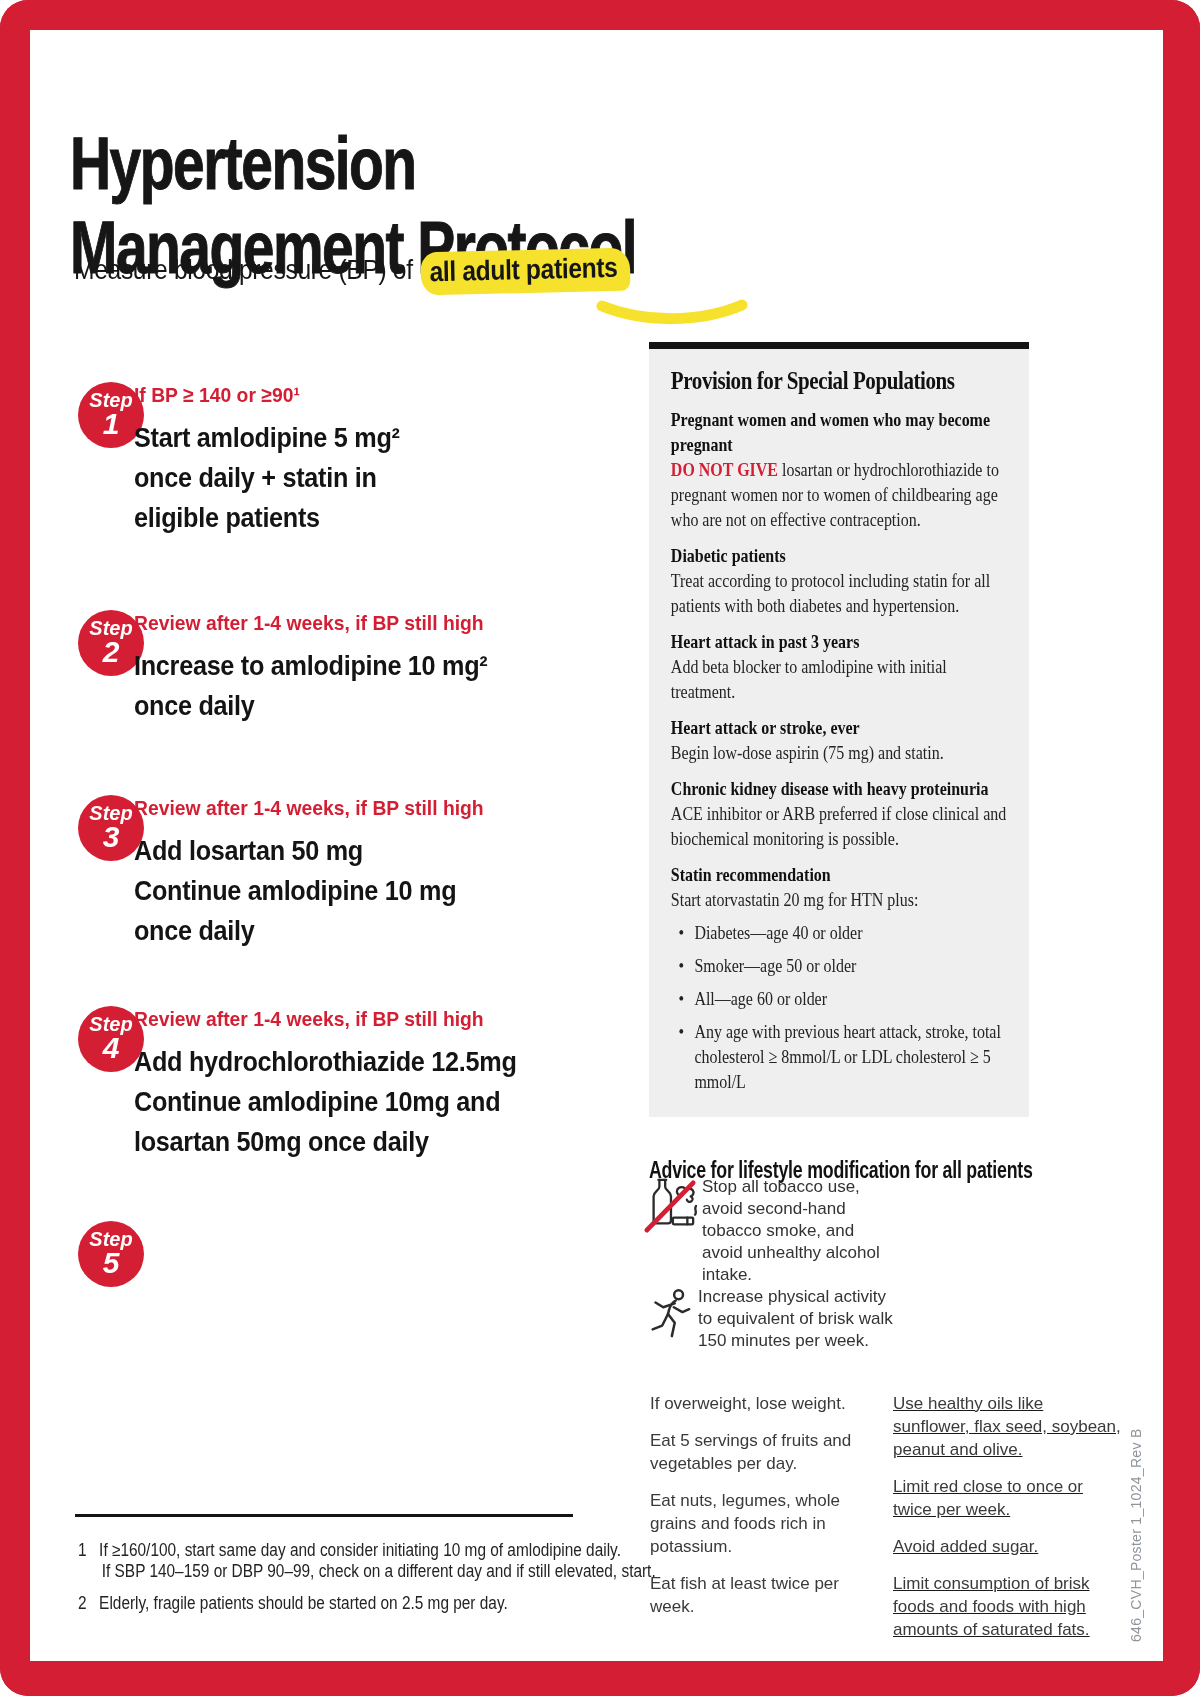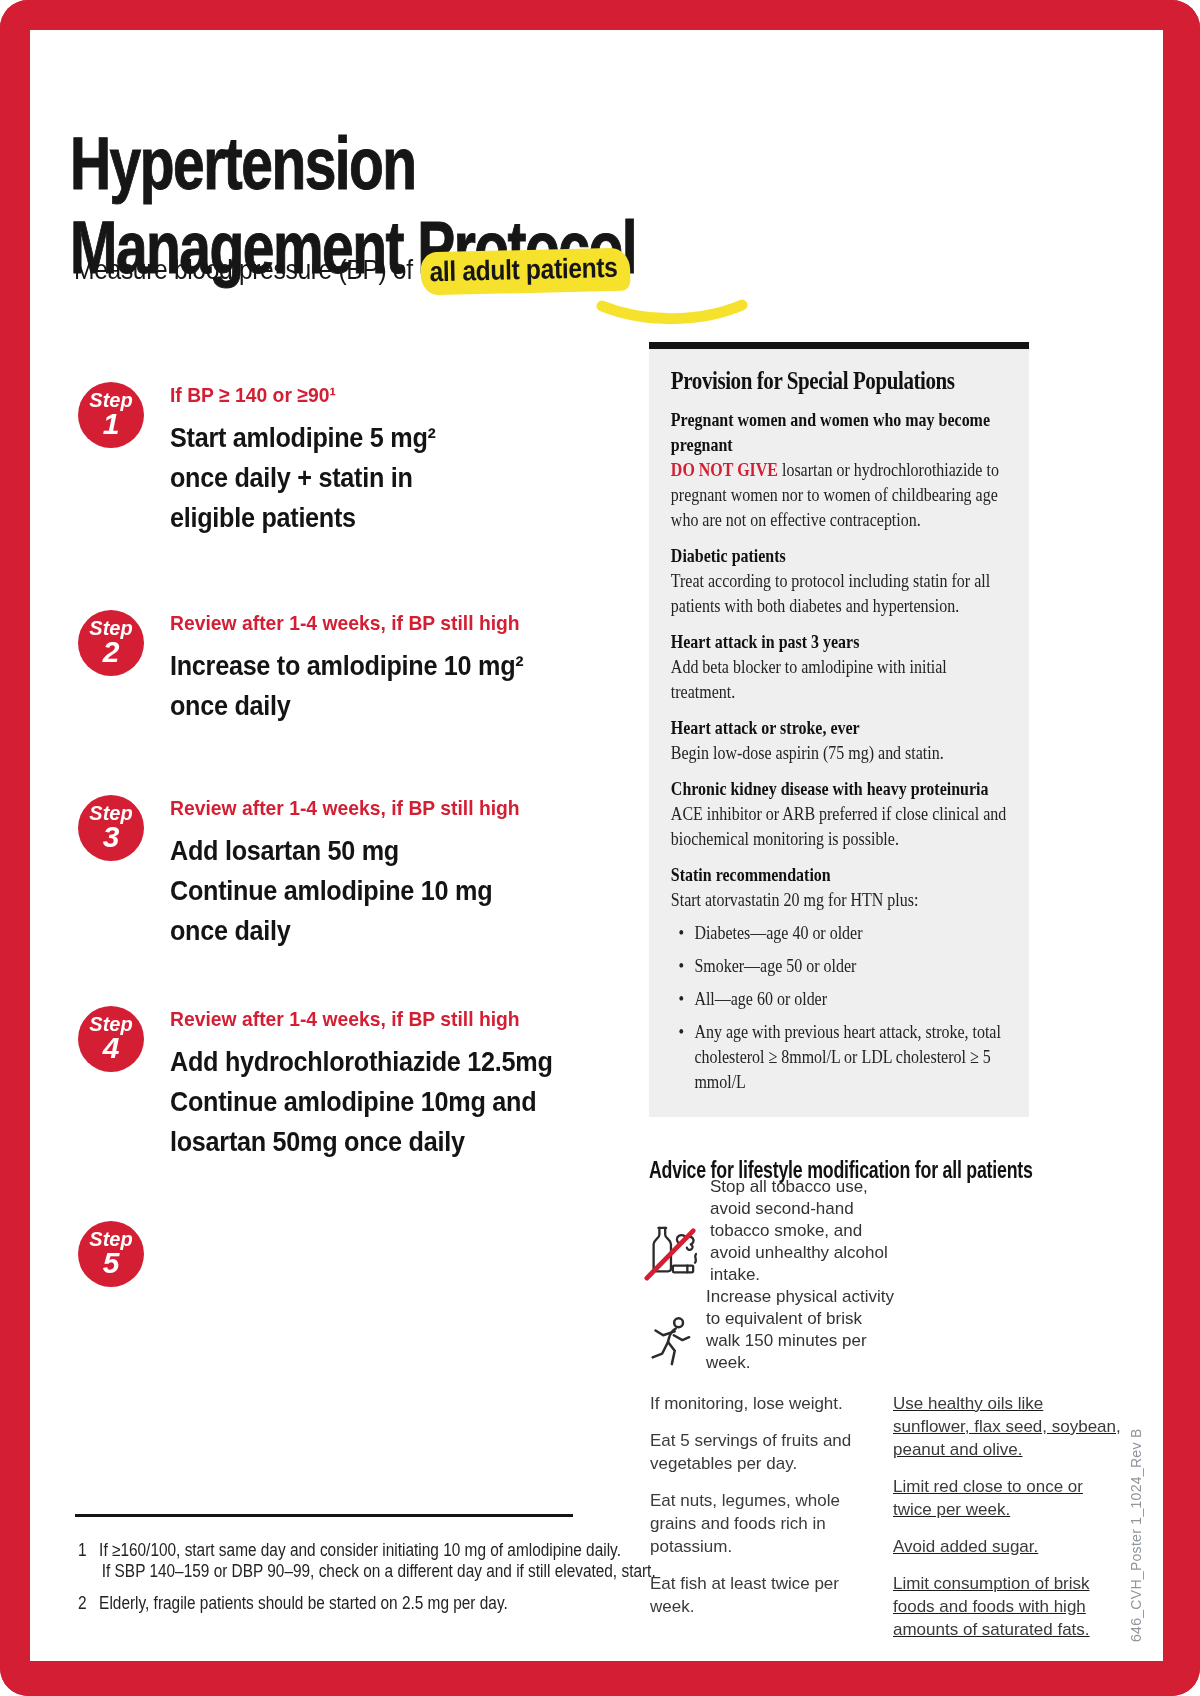--- a/index.html
+++ b/index.html
@@ -39,21 +39,21 @@
   .swoosh{position:absolute;left:596px;top:299px;}
 
   
   .step{position:absolute;left:78px;}
   .step .badge{
     position:absolute;left:0;top:6px;width:66px;height:66px;border-radius:50%;
     background:var(--red);color:#fff;text-align:center;font-style:italic;
   }
   .badge-label{display:block;font-size:20px;font-weight:700;margin-top:10px;line-height:17px;}
   .badge-num{display:block;font-size:30px;font-weight:700;line-height:30px;}
-  .step-content{margin-left:92px;padding-top:6px;}
+  .step-content{margin-left:56px;padding-top:6px;}
   .step-condition{
     color:var(--red);font-size:21px;font-weight:700;line-height:26px;margin-bottom:10px;
     transform:scaleX(.92);transform-origin:left top;white-space:nowrap;
   }
   .step-lines{
     font-size:28px;font-weight:700;color:#141414;line-height:40px;letter-spacing:-.3px;
     transform:scaleX(.9);transform-origin:left top;
   }
   .step-lines div{white-space:nowrap;}
   #step-1{top:376px;} #step-2{top:604px;} #step-3{top:789px;} #step-4{top:1000px;} #step-5{top:1215px;}
@@ -72,21 +72,21 @@
   .sp-warning{color:var(--red);font-weight:700;}
   .sp-bullets{list-style:none;margin:8px 0 0;padding:0;}
   .sp-bullets li{position:relative;padding-left:28px;margin-bottom:8px;font-size:19px;line-height:25px;color:#232323;}
   .sp-bullets li::before{content:"•";position:absolute;left:9px;top:0;}
 
   
   .advice-title{
     position:absolute;left:649px;top:1136px;font-size:24px;font-weight:700;color:#111;
     transform:scaleX(.74);transform-origin:left top;white-space:nowrap;letter-spacing:-.3px;
   }
-  .li-item{position:absolute;display:flex;gap:13px;align-items:flex-end;}
+  .li-item{position:absolute;display:flex;gap:5px;align-items:flex-start;}
   .li-icon{flex:none;}
   .li-text{font-size:17px;line-height:22px;color:#333;}
   #li-tobacco{left:643px;top:1176px;width:245px;}
   #li-salt{left:916px;top:1178px;width:195px;}
   #li-activity{left:643px;top:1286px;width:255px;}
 
   .tips-col{position:absolute;top:1392px;}
   #tips-left{left:650px;width:220px;}
   #tips-right{left:893px;width:230px;text-decoration:underline;}
   .tips-col p{margin:0 0 14px;font-size:17px;line-height:23px;color:#3a3a3a;}
@@ -269,21 +269,21 @@
           <path d="M32 21 l9 5 7 -3"></path>
           <path d="M26 28 l7 9 -3 14"></path>
           <path d="M26 28 l-6 12 -10 4"></path>
         </g>
       </svg>
     </span>
     <span class="li-text">Increase physical activity to equivalent of brisk walk 150 minutes per week.</span>
   </div>
 
   <div class="tips-col" id="tips-left">
-    <p>If monitoring, lose weight.</p>
+    <p>If overweight, lose weight.</p>
     <p>Eat 5 servings of fruits and vegetables per day.</p>
     <p>Eat nuts, legumes, whole grains and foods rich in potassium.</p>
     <p>Eat fish at least twice per week.</p>
   </div>
   <div class="tips-col" id="tips-right">
     <p>Use healthy oils like sunflower, flax seed, soybean, peanut and olive.</p>
     <p>Limit red close to once or twice per week.</p>
     <p>Avoid added sugar.</p>
     <p>Limit consumption of brisk foods and foods with high amounts of saturated fats.</p>
   </div>

